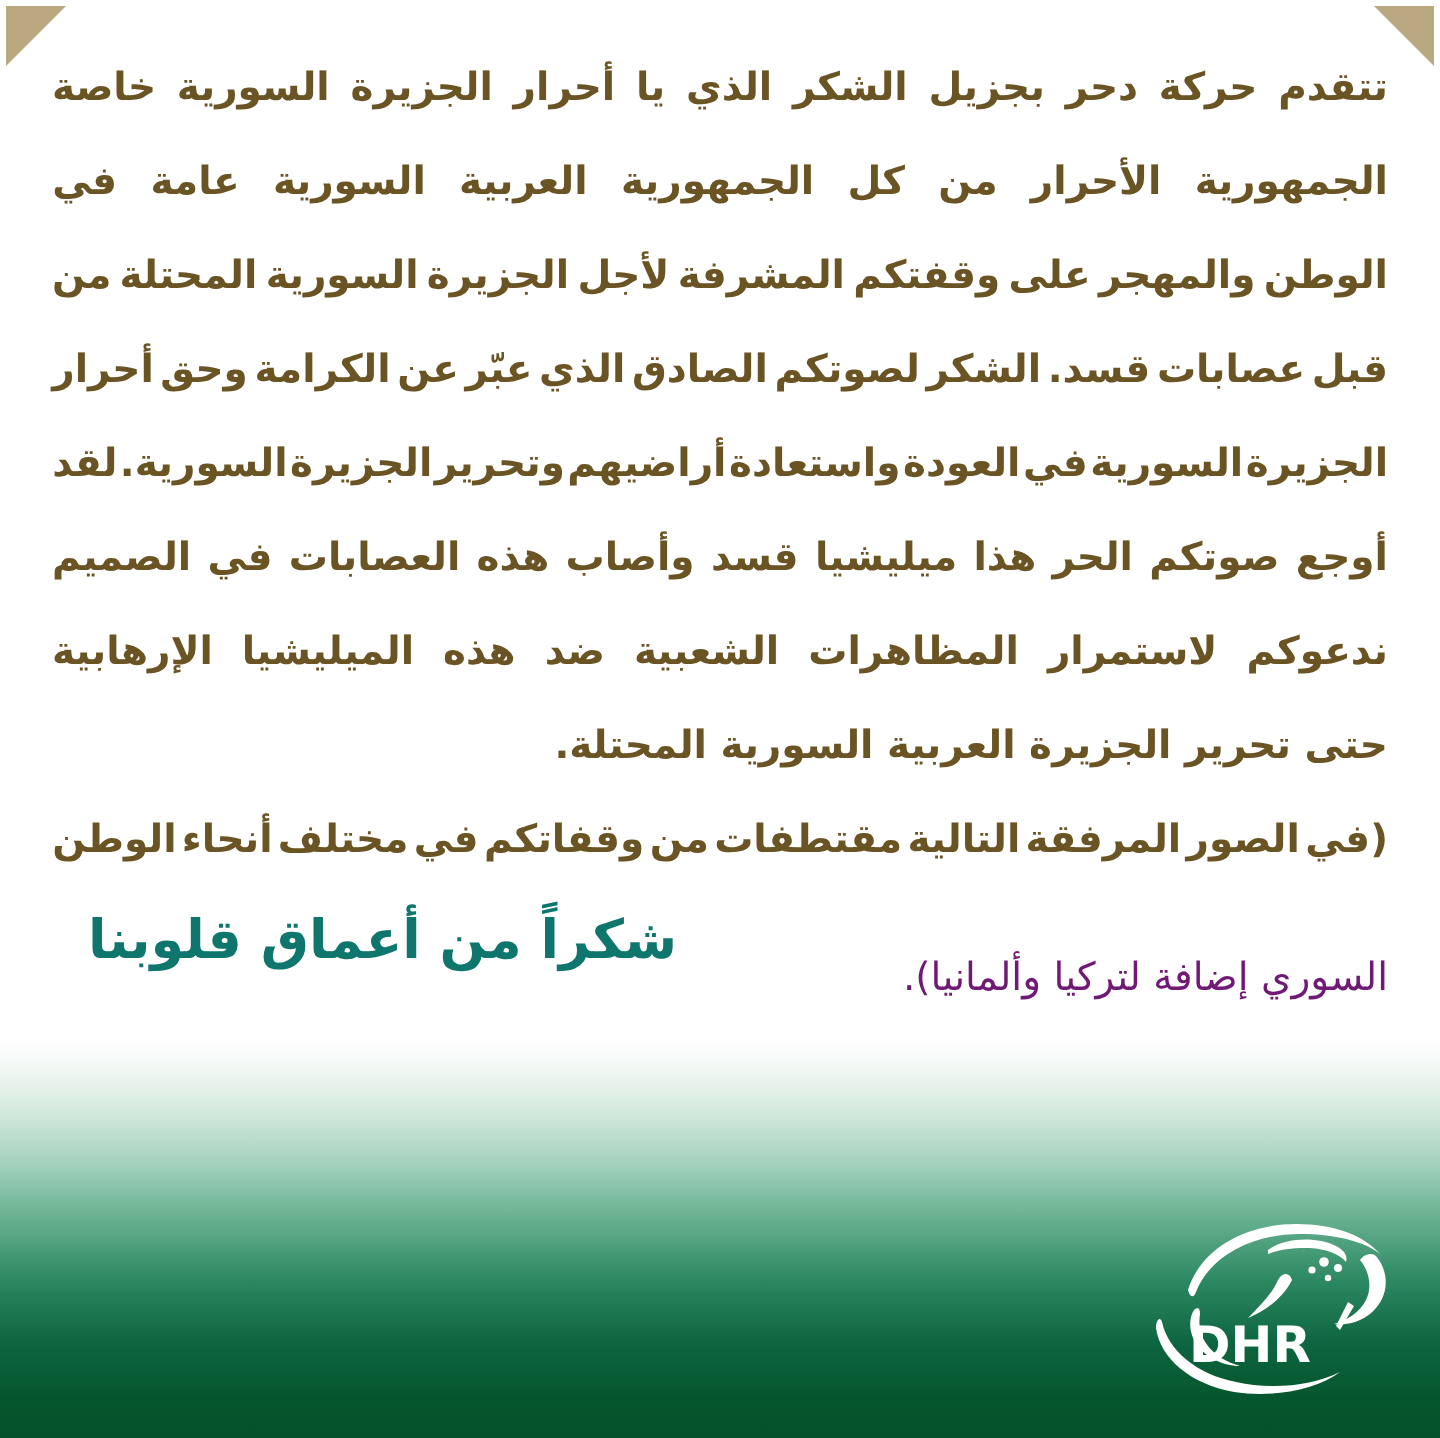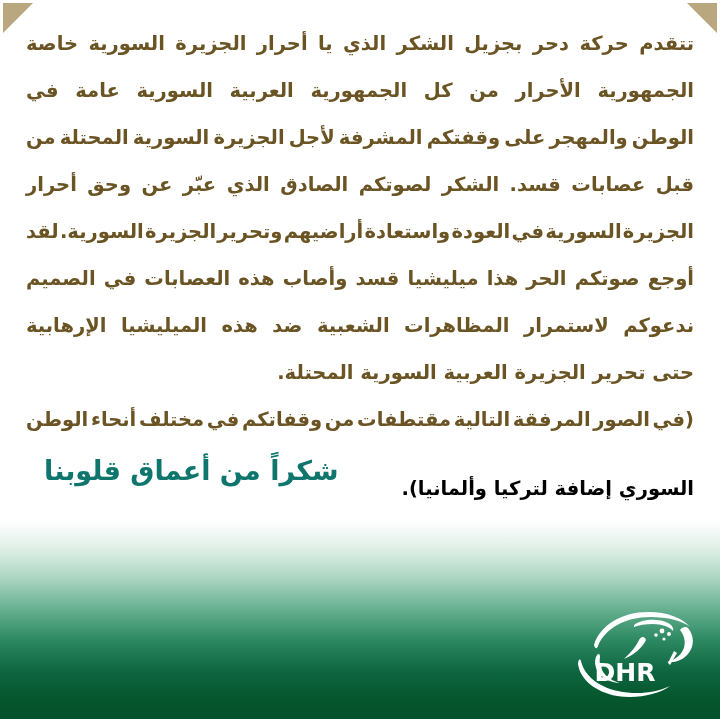--- a/index.html
+++ b/index.html
@@ -89,23 +89,23 @@
   
   .closing-row {
     position: relative;
     height: 54px;
     display: flex;
     align-items: center;
     justify-content: space-between;
     direction: rtl;
   }
   .closing-row .frag {
-    color: #000000;
+    color: #701a75;
     font-size: 19.5px;
-    font-weight: bold;
+    font-weight: normal;
     white-space: nowrap;
     margin-top: 36px;
   }
   .thanks-big {
     color: #0f766e;
     font-size: 27px;
     font-weight: bold;
     white-space: nowrap;
     margin-left: 18px;
   }
@@ -175,20 +175,21 @@
     <div class="line justified">
       <span>قبل</span>
       <span>عصابات</span>
       <span>قسد.</span>
       <span>الشكر</span>
       <span>لصوتكم</span>
       <span>الصادق</span>
       <span>الذي</span>
       <span>عبّر</span>
       <span>عن</span>
+      <span>الكرامة</span>
       <span>وحق</span>
       <span>أحرار</span>
     </div>
 
     <div class="line justified">
       <span>الجزيرة</span>
       <span>السورية</span>
       <span>في</span>
       <span>العودة</span>
       <span>واستعادة</span>

